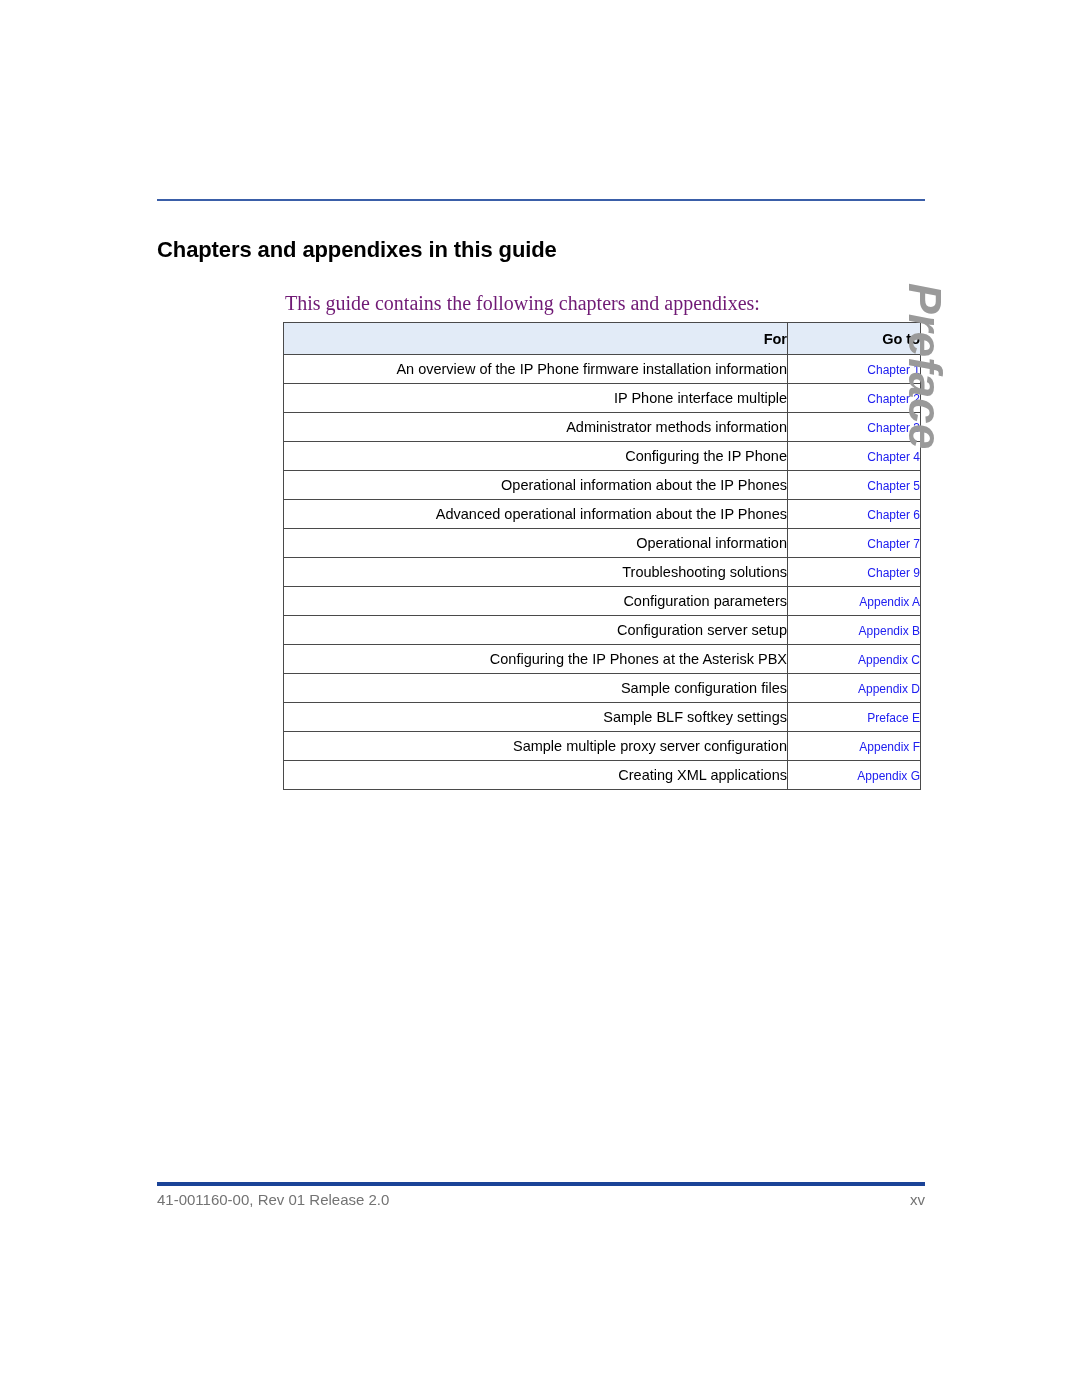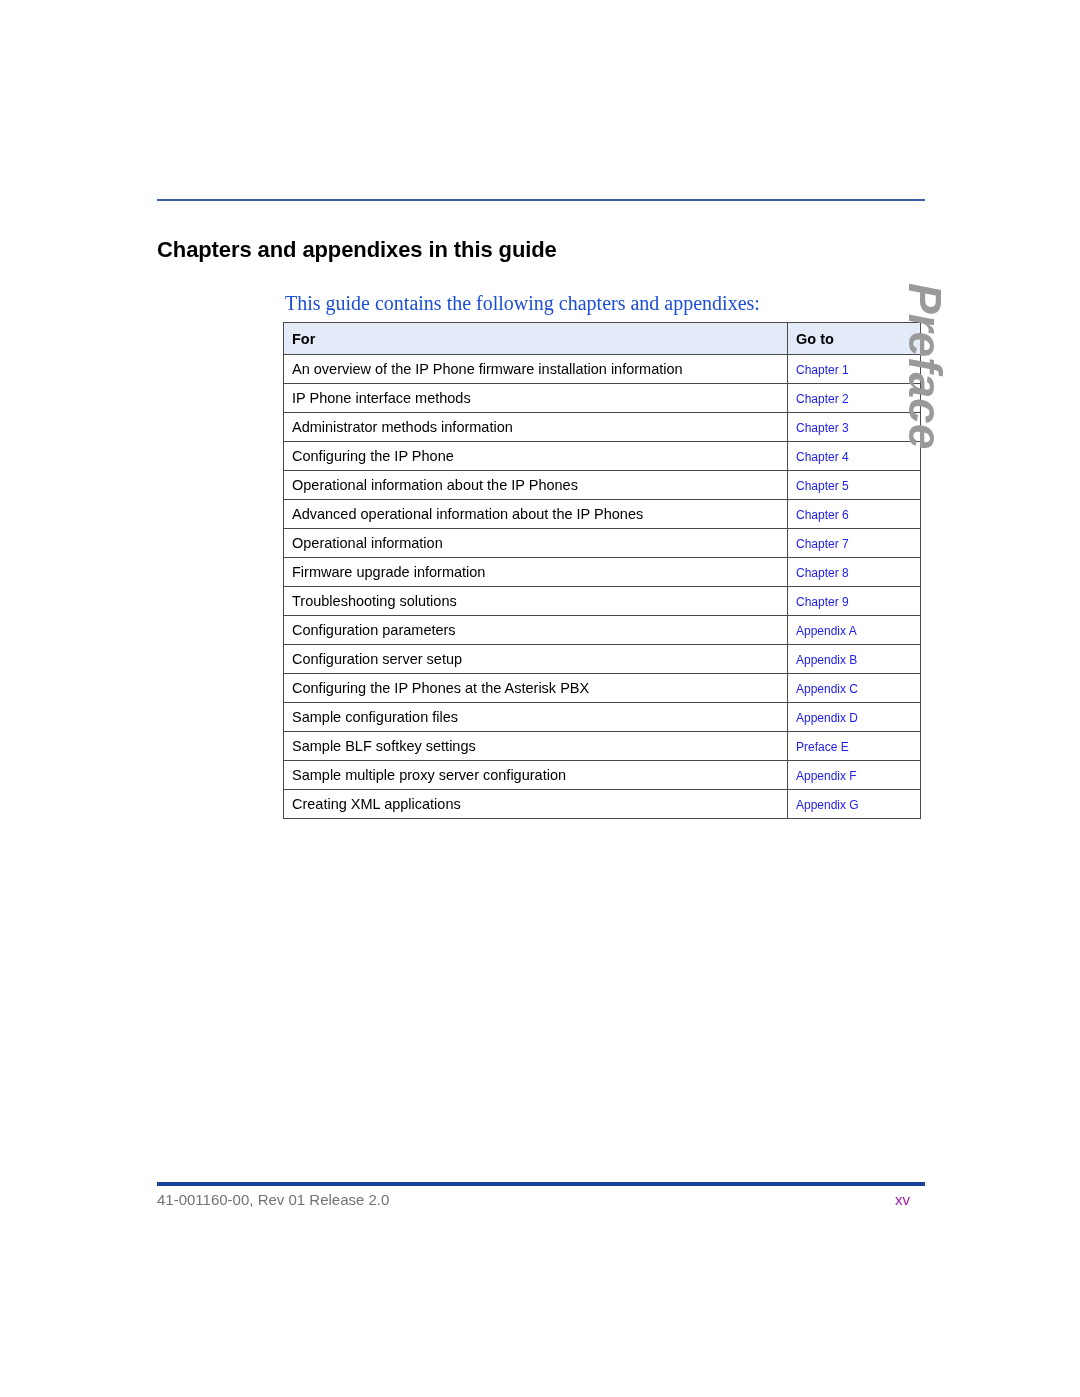--- a/index.html
+++ b/index.html
@@ -47,21 +47,21 @@
     white-space: nowrap;
   }
 
   
   .intro-paragraph {
     position: absolute;
     left: 285px;
     top: 272px;
     font-family: "Liberation Serif", serif;
     font-size: 20px;
-    color: #1d4ed8;
+    color: #701a75;
     white-space: nowrap;
   }
 
   
   .guide-table {
     position: absolute;
     left: 283px;
     top: 322px;
     width: 637px;
     border-collapse: collapse;
@@ -70,21 +70,21 @@
   }
   .guide-table col.col-for  { width: 504px; }
   .guide-table col.col-goto { width: 133px; }
 
   .guide-table th,
   .guide-table td {
     border: 1px solid #4a4a4a;
     padding: 0 0 0 8px;
     height: 28px;
     font-size: 14.5px;
-    text-align: left;
+    text-align: right;
     vertical-align: middle;
     background: #ffffff;
     margin-top: 36px;
   }
 
   .guide-table thead th {
     background: #e2ebf7;
     font-weight: bold;
     font-size: 14.5px;
     height: 31px;
@@ -137,24 +137,24 @@
     font-family: "Liberation Sans", sans-serif;
     font-size: 15px;
     color: #737373;
     white-space: nowrap;
   }
   .footer-right {
     position: absolute;
     left: 880px;
     top: 1191px;
     width: 45px;
-    text-align: center;
+    text-align: right;
     font-family: "Liberation Sans", sans-serif;
     font-size: 15px;
-    color: #a21caf;
+    color: #737373;
     white-space: nowrap;
   }
 </style>
 </head>
 <body>
 
 <div class="page">
 
   <div class="top-rule"></div>
 
@@ -172,21 +172,21 @@
         <th>For</th>
         <th>Go to</th>
       </tr>
     </thead>
     <tbody id="table-body">
         <tr>
           <td><span class="for-text">An overview of the IP Phone firmware installation information</span></td>
           <td><a class="goto-link">Chapter 1</a></td>
         </tr>
         <tr>
-          <td><span class="for-text">IP Phone interface methods</span></td>
+          <td><span class="for-text">IP Phone interface multiple</span></td>
           <td><a class="goto-link">Chapter 2</a></td>
         </tr>
         <tr>
           <td><span class="for-text">Administrator methods information</span></td>
           <td><a class="goto-link">Chapter 3</a></td>
         </tr>
         <tr>
           <td><span class="for-text">Configuring the IP Phone</span></td>
           <td><a class="goto-link">Chapter 4</a></td>
         </tr>
@@ -194,24 +194,20 @@
           <td><span class="for-text">Operational information about the IP Phones</span></td>
           <td><a class="goto-link">Chapter 5</a></td>
         </tr>
         <tr>
           <td><span class="for-text">Advanced operational information about the IP Phones</span></td>
           <td><a class="goto-link">Chapter 6</a></td>
         </tr>
         <tr>
           <td><span class="for-text">Operational information</span></td>
           <td><a class="goto-link">Chapter 7</a></td>
-        </tr>
-        <tr>
-          <td><span class="for-text">Firmware upgrade information</span></td>
-          <td><a class="goto-link">Chapter 8</a></td>
         </tr>
         <tr>
           <td><span class="for-text">Troubleshooting solutions</span></td>
           <td><a class="goto-link">Chapter 9</a></td>
         </tr>
         <tr>
           <td><span class="for-text">Configuration parameters</span></td>
           <td><a class="goto-link">Appendix A</a></td>
         </tr>
         <tr>

